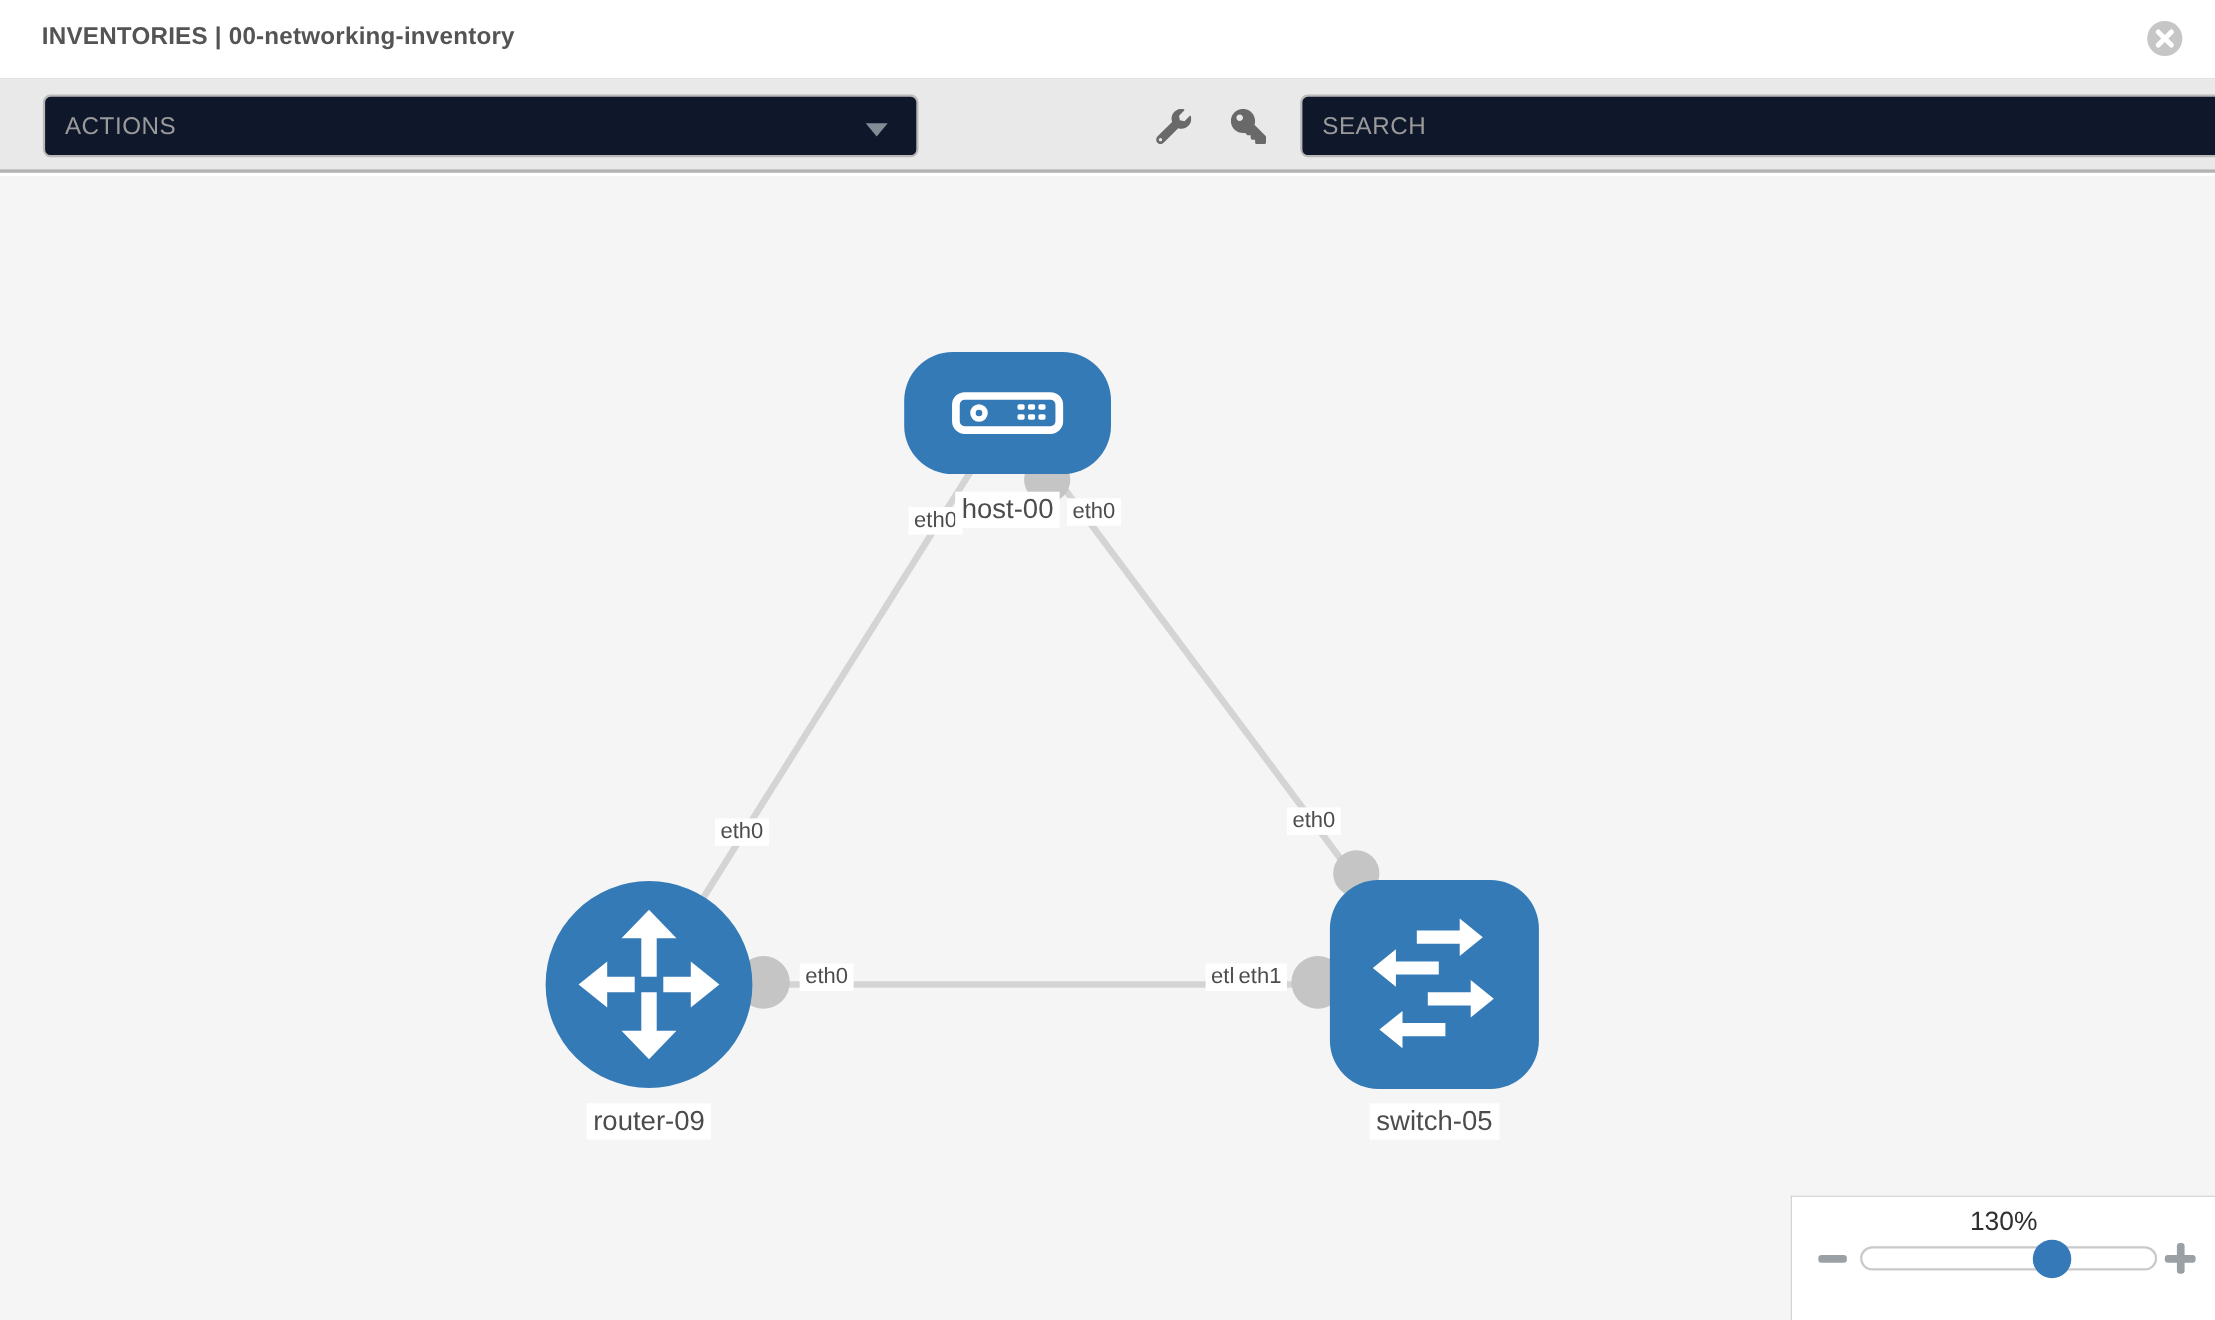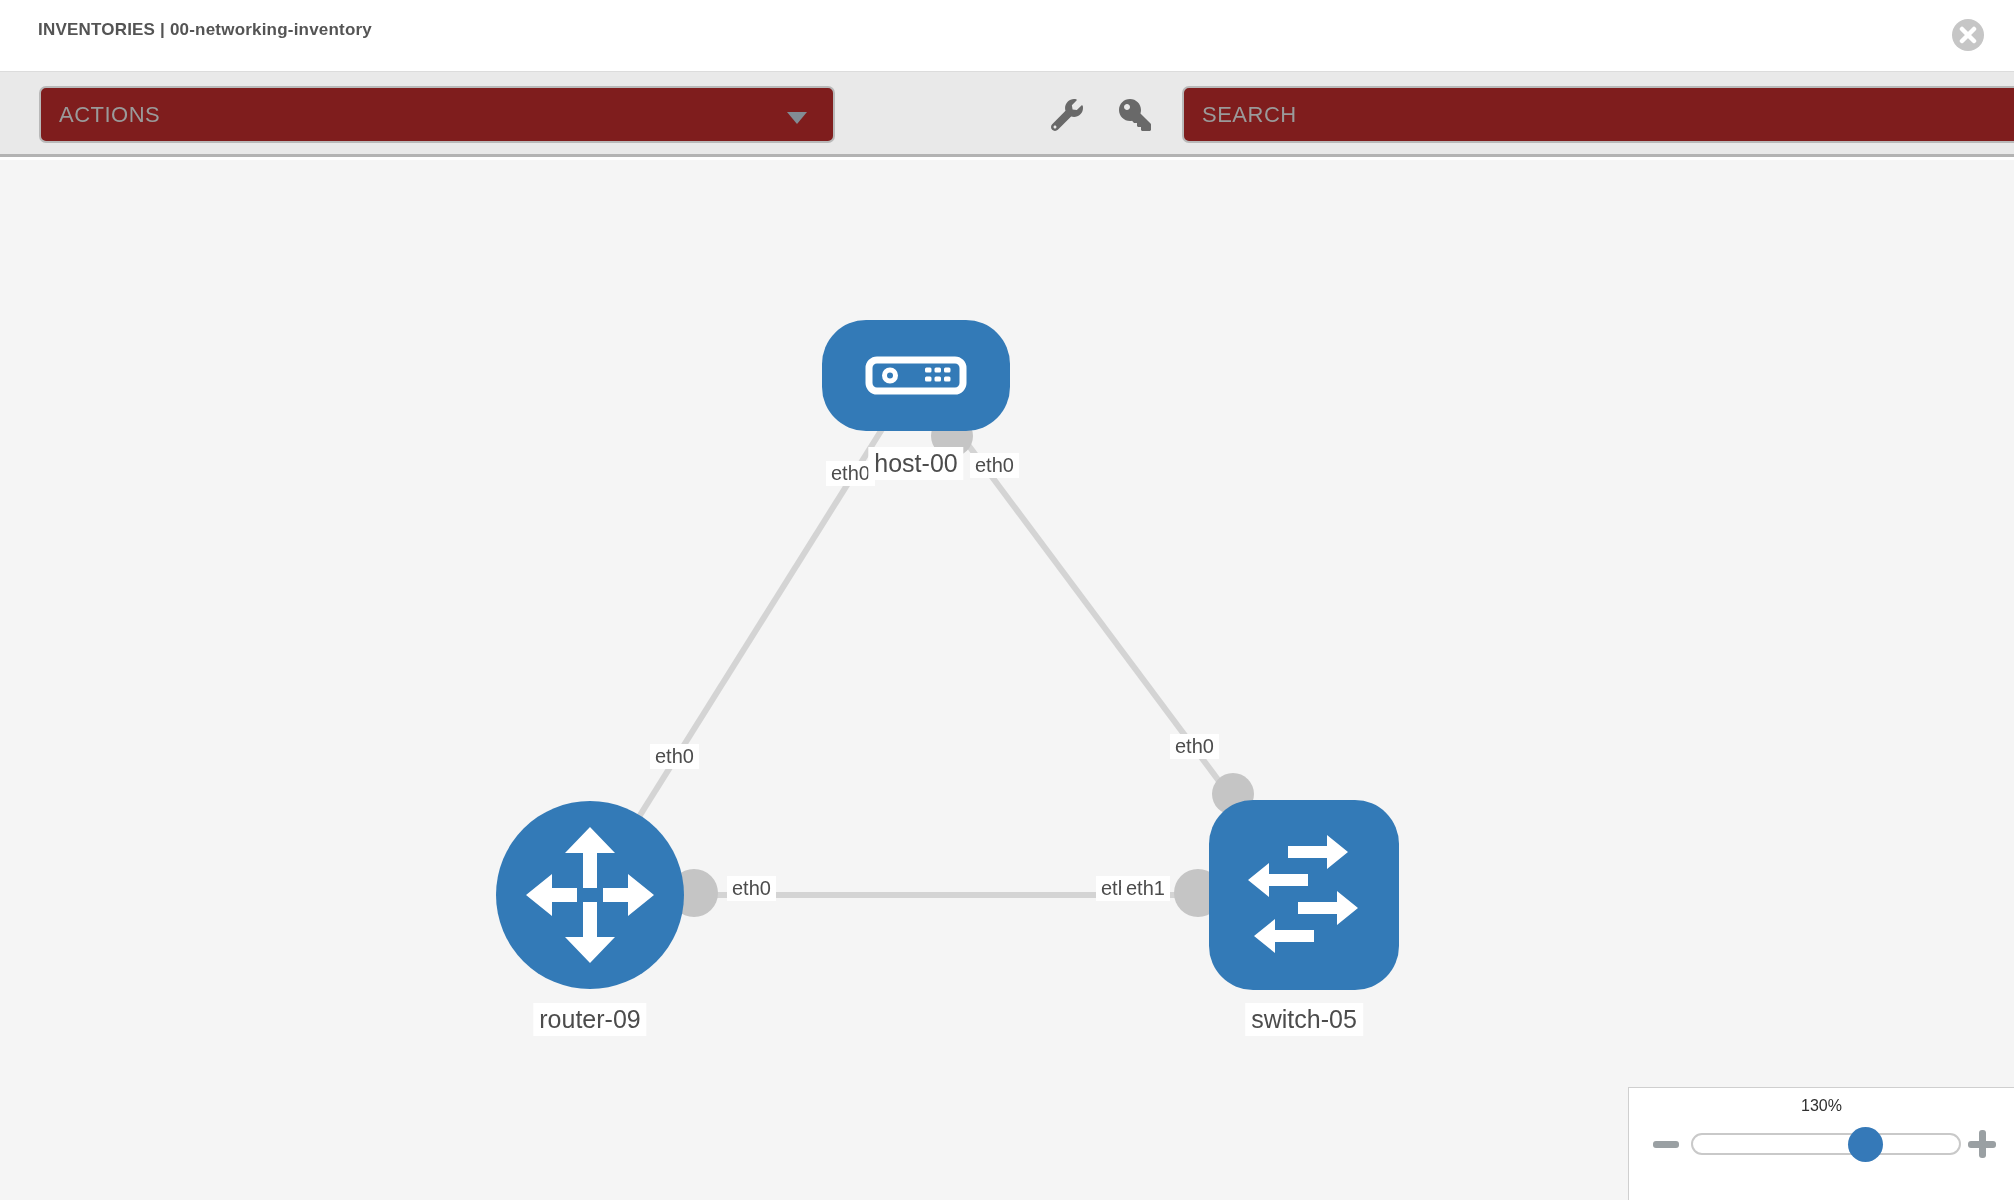--- a/index.html
+++ b/index.html
@@ -3,29 +3,29 @@
 <meta charset="utf-8">
 <style>
   * { margin:0; padding:0; box-sizing:border-box; }
   html,body { width:2014px; height:1200px; overflow:hidden; background:#fff;
               font-family:"Liberation Sans","DejaVu Sans",sans-serif; }
   .app { position:relative; width:2014px; height:1200px; }
 
   
   .header { position:absolute; top:0; left:0; width:100%; height:72px; background:#fff;
             border-bottom:1px solid #dcdcdc; }
-  .header-title { position:absolute; left:38px; top:20px; font-size:17px; font-weight:bold;
+  .header-title { position:absolute; left:38px; top:20px; font-size:22px; font-weight:bold;
                   color:#545454; letter-spacing:0.2px; }
   .close-btn { position:absolute; right:30px; top:19px; width:32px; height:32px; border-radius:50%;
                background:#c6c6c6; display:flex; align-items:center; justify-content:center; cursor:pointer; }
 
   
   .toolbar { position:absolute; top:72px; left:0; width:100%; height:85px; background:#e9e9e9;
              border-bottom:3px solid #b3b3b3; }
-  .combo { position:absolute; top:14px; height:57px; background:#7f1d1d; border:2px solid #b9b9b9;
+  .combo { position:absolute; top:14px; height:57px; background:#0f172a; border:2px solid #b9b9b9;
            border-radius:7px; display:flex; align-items:center; cursor:pointer; }
   .combo-actions { left:39px; width:796px; }
   .combo-search  { left:1182px; width:912px; }
   .combo-label { margin-left:18px; font-size:22px; color:#9a9a9a; letter-spacing:0.5px; }
   .caret { position:absolute; right:26px; top:24px; width:0; height:0;
            border-left:10px solid transparent; border-right:10px solid transparent;
            border-top:12px solid #828c94; }
   .tool-icon { position:absolute; top:27px; width:32px; height:32px; cursor:pointer; }
   .tool-icon svg { width:100%; height:100%; fill:#696969; }
   .icon-wrench { left:1051px; }
@@ -38,21 +38,21 @@
   
   .chip { position:absolute; background:#fff; color:#4c4c4c; white-space:nowrap; line-height:1.15; }
   .node-label { font-size:25px; padding:2px 6px; transform:translateX(-50%); z-index:3; }
   .if-label { font-size:20px; padding:1px 5px; z-index:2; }
   .if-label.behind { z-index:1; }
 
   
   .zoom-panel { position:absolute; right:0; bottom:0; width:386px; height:113px; background:#fff;
                 border-left:1px solid #cfcfcf; border-top:1px solid #cfcfcf; }
   .zoom-level { position:absolute; top:9px; left:0; width:100%; text-align:center;
-                font-size:16px; color:#2f2f2f; }
+                font-size:24px; color:#2f2f2f; }
   .zoom-minus, .zoom-plus { position:absolute; top:42px; cursor:pointer; }
   .zoom-minus { left:24px; width:26px; height:28px; }
   .zoom-plus  { right:18px; width:28px; height:28px; }
   .bar-h { position:absolute; top:11px; left:0; width:100%; height:7px; border-radius:3px; background:#9aa0a3; }
   .bar-v { position:absolute; left:11px; top:0; height:100%; width:7px; border-radius:3px; background:#9aa0a3; }
   .zoom-track { position:absolute; left:62px; top:45px; width:270px; height:22px; background:#fff;
                 border:2px solid #c9c9c9; border-radius:11px; cursor:pointer; }
   .zoom-thumb { position:absolute; left:155px; top:-8px; width:35px; height:35px; border-radius:50%;
                 background:#3579b8; cursor:grab; }
 </style>

